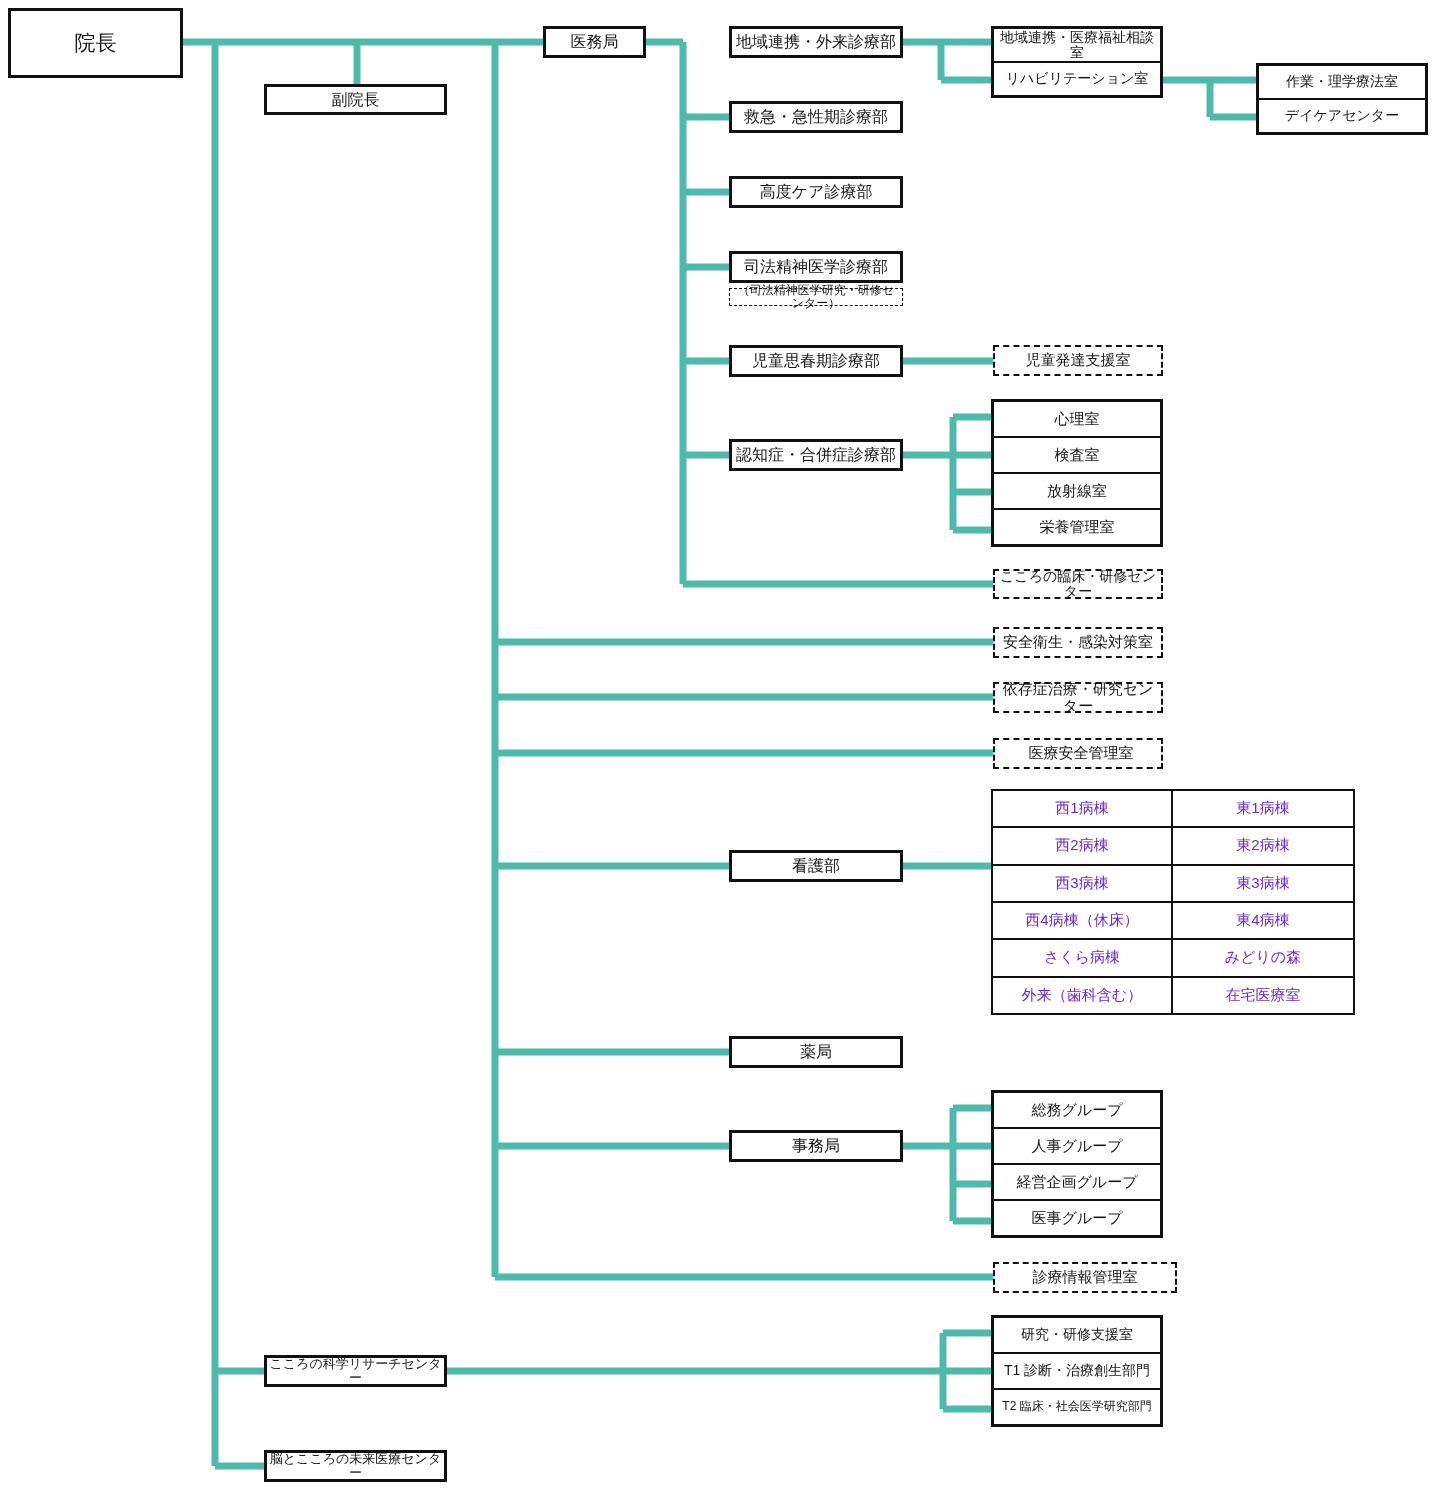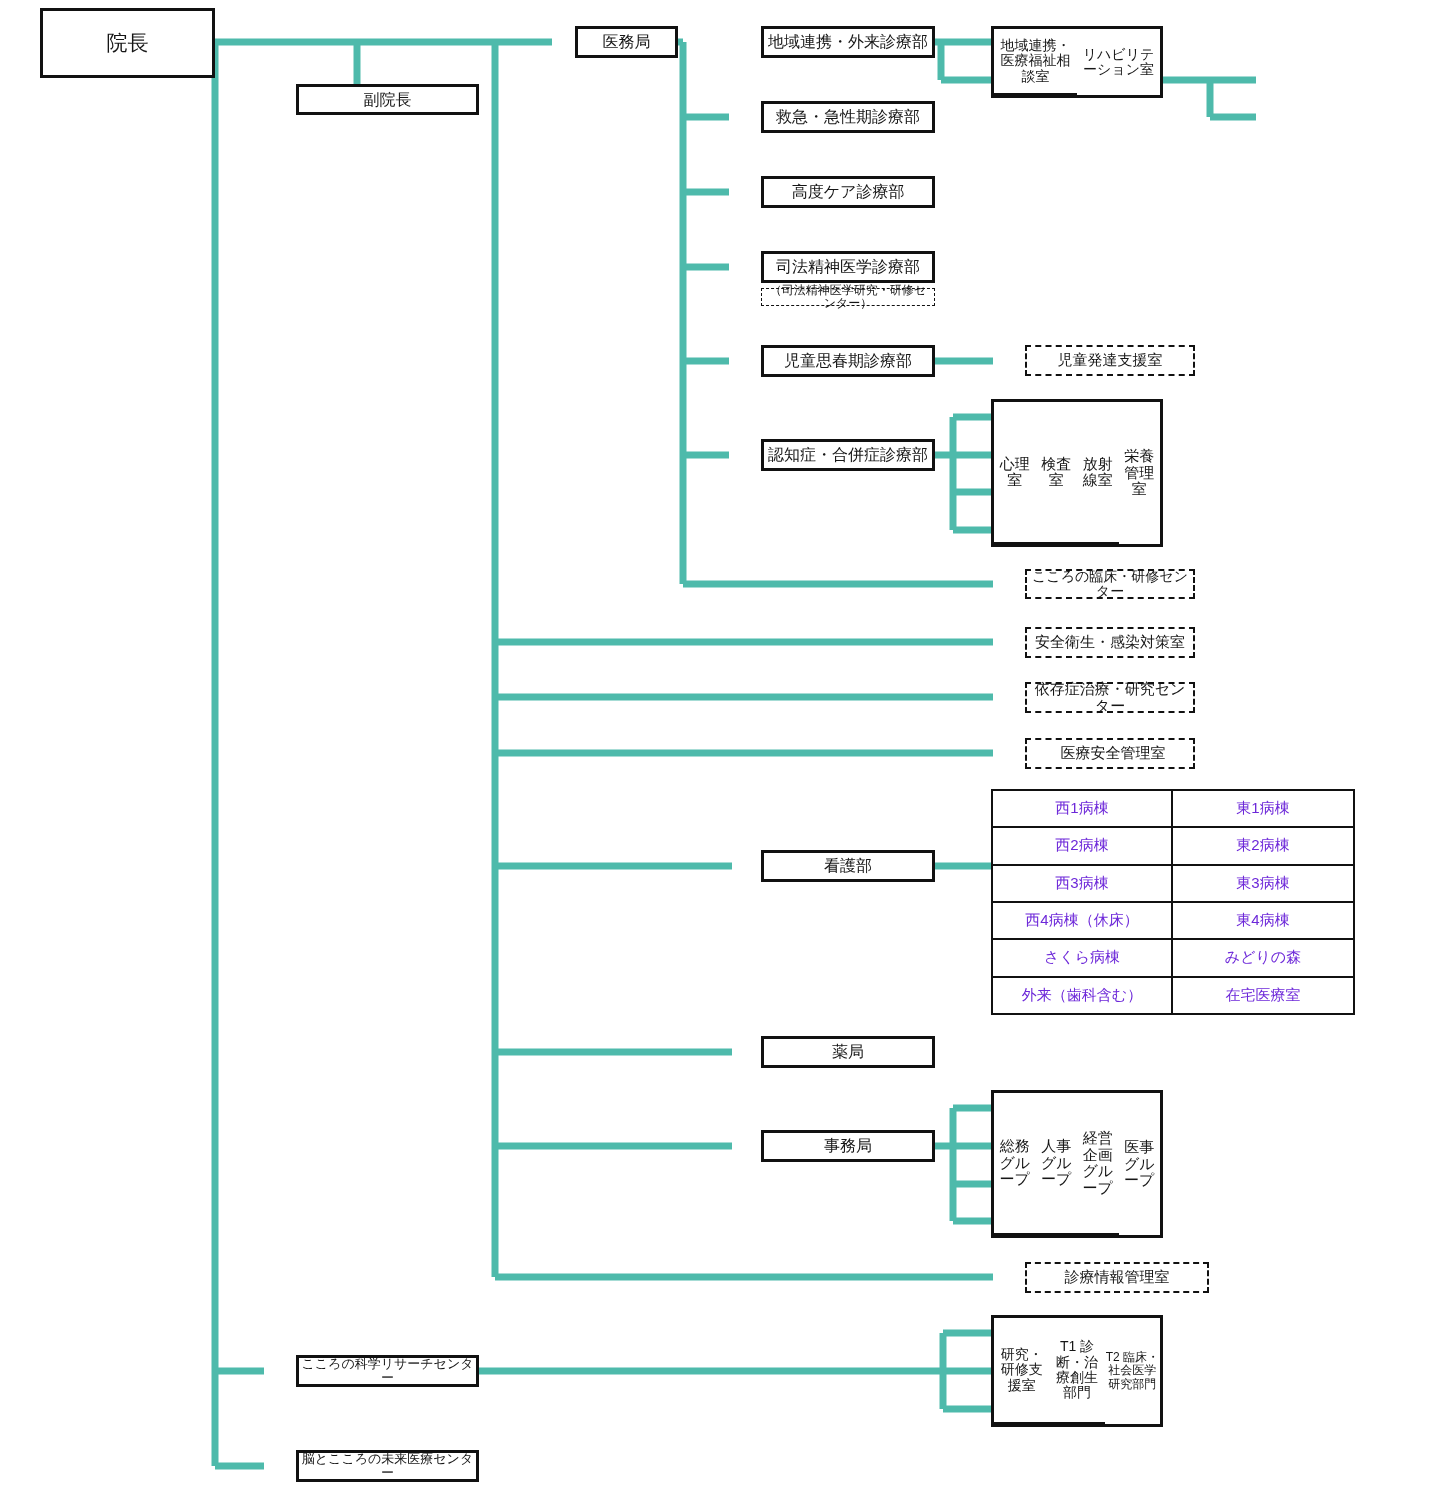--- a/index.html
+++ b/index.html
@@ -27,32 +27,32 @@
     background:#ffffff;
     border:3px solid #111111;
     display:flex;
     align-items:center;
     justify-content:center;
     text-align:center;
     color:#161616;
     line-height:1.1;
     z-index:5;
     padding:0 2px;
-    margin-left:32px;
   }
   .node.dashed{
     border:2px dashed #111111;
   }
   
   .stack{
     position:absolute;
     box-sizing:border-box;
     background:#ffffff;
     border:3px solid #111111;
     display:flex;
+    flex-direction:column;
     z-index:5;
   }
   .stack > .cell{
     flex:1 1 0;
     display:flex;
     align-items:center;
     justify-content:center;
     text-align:center;
     color:#161616;
     border-bottom:2px solid #111111;
@@ -204,20 +204,28 @@
 
   <div class="stack" style="left:991px;top:26px;width:172px;height:72px;">
     <div class="cell fs14">
       <span>地域連携・医療福祉相談室</span>
     </div>
     <div class="cell fs14">
       <span>リハビリテーション室</span>
     </div>
   </div>
 
+  <div class="stack" style="left:1256px;top:63px;width:172px;height:72px;">
+    <div class="cell fs14">
+      <span>作業・理学療法室</span>
+    </div>
+    <div class="cell fs14">
+      <span>デイケアセンター</span>
+    </div>
+  </div>
 
   <div class="node dashed fs15" style="left:993px;top:345px;width:170px;height:31px;">
     <span>児童発達支援室</span>
   </div>
 
   <div class="stack" style="left:991px;top:399px;width:172px;height:148px;">
     <div class="cell fs15">
       <span>心理室</span>
     </div>
     <div class="cell fs15">

